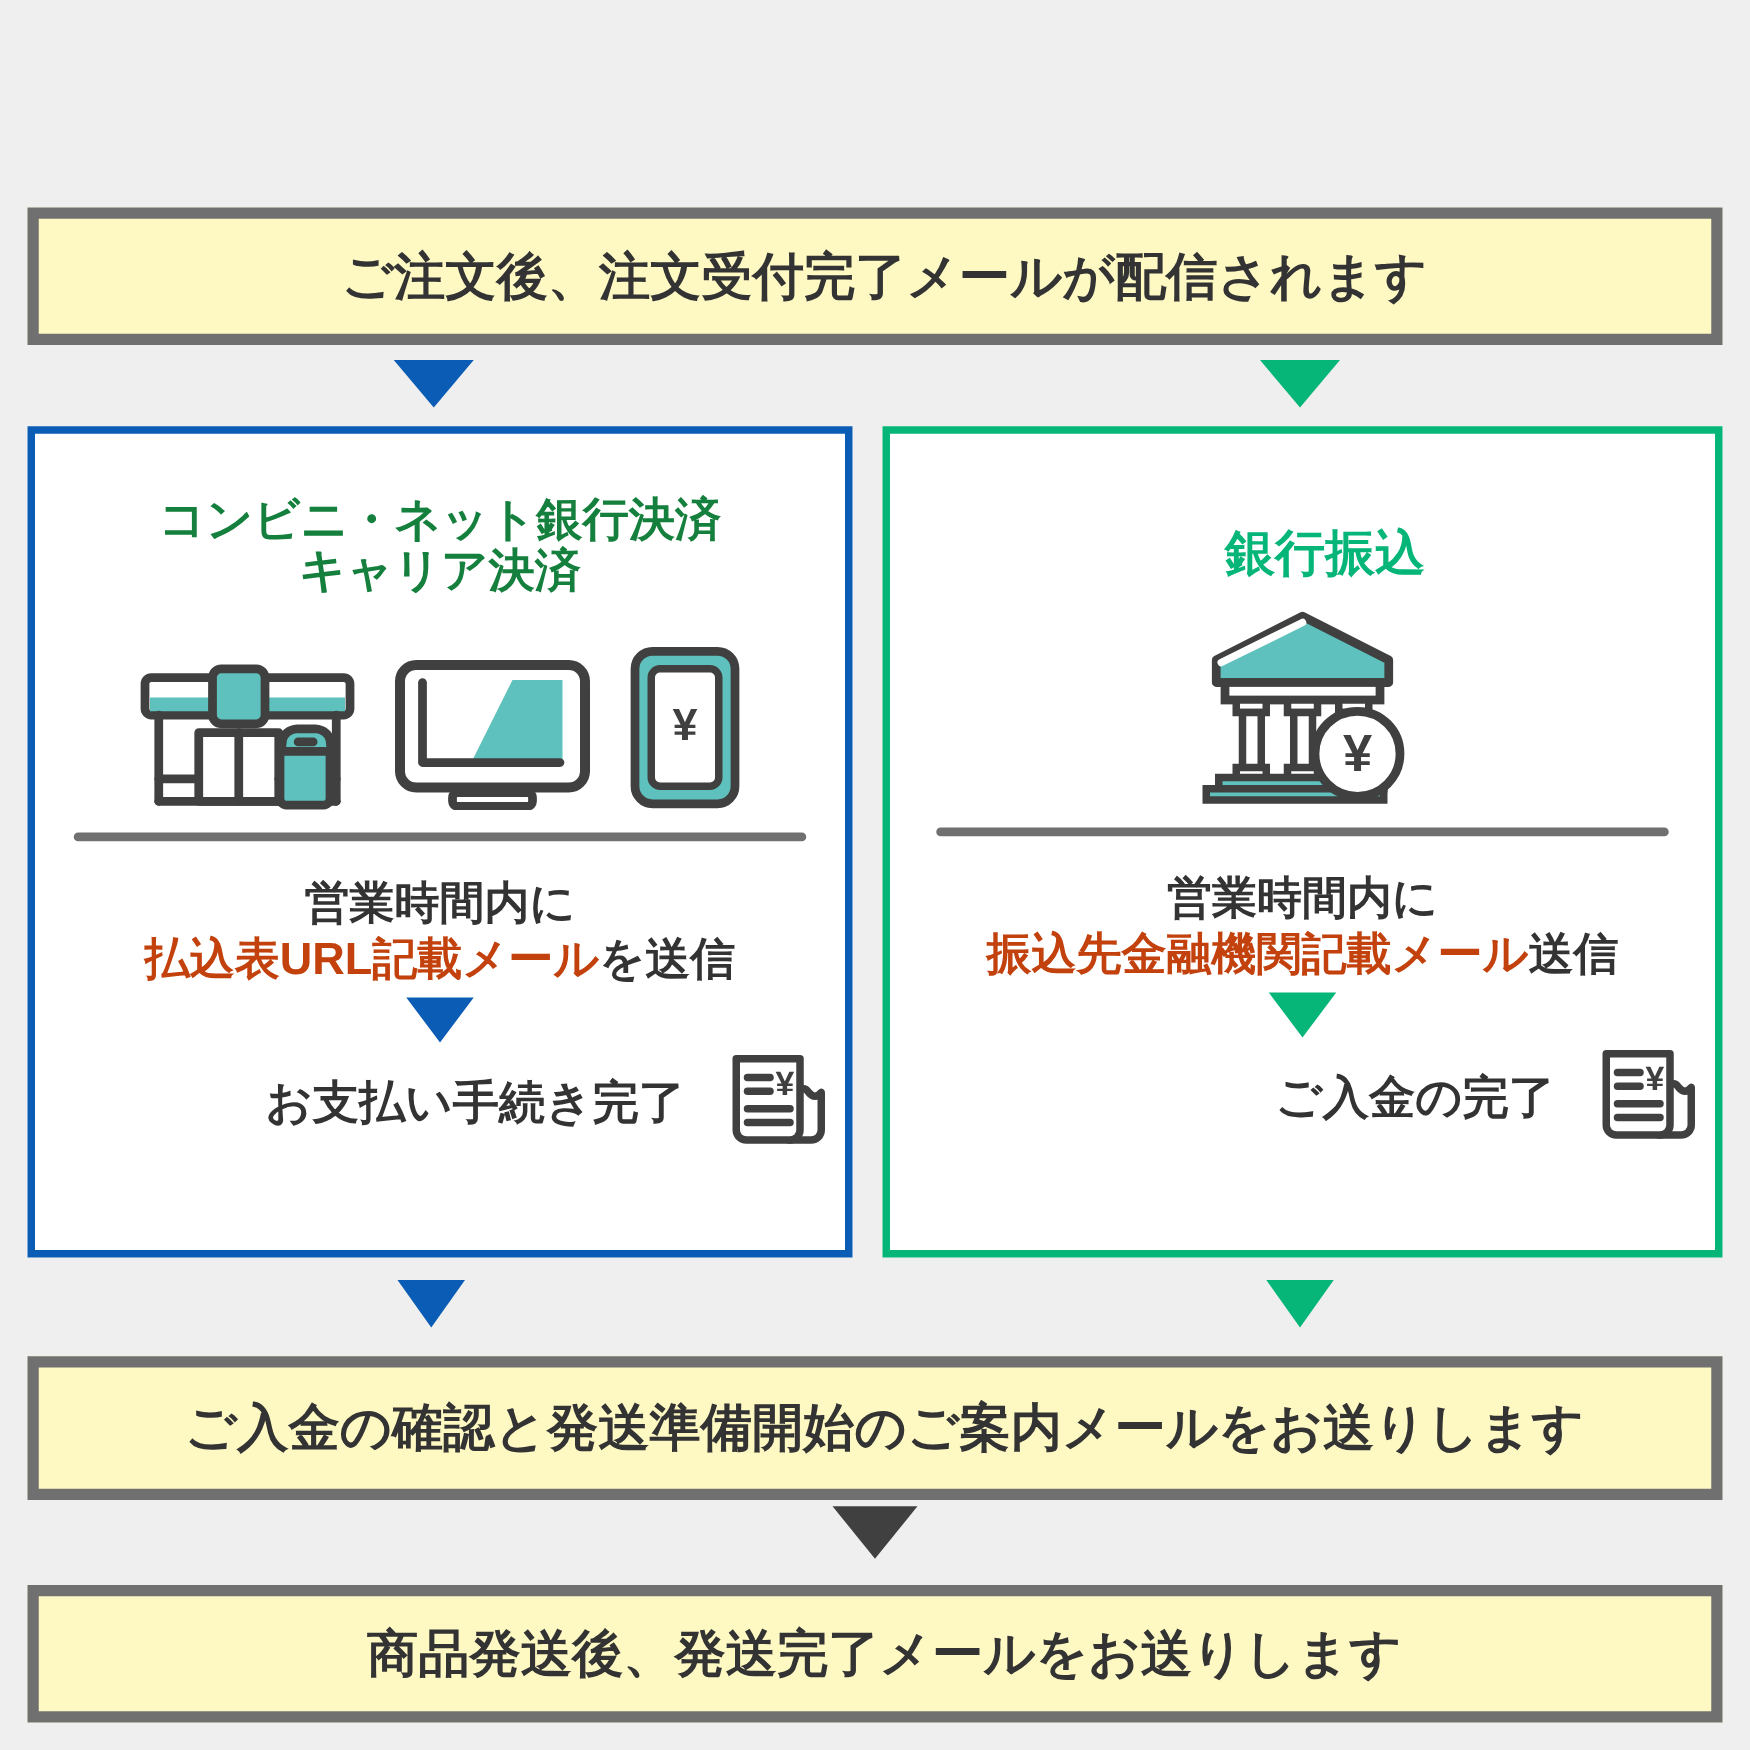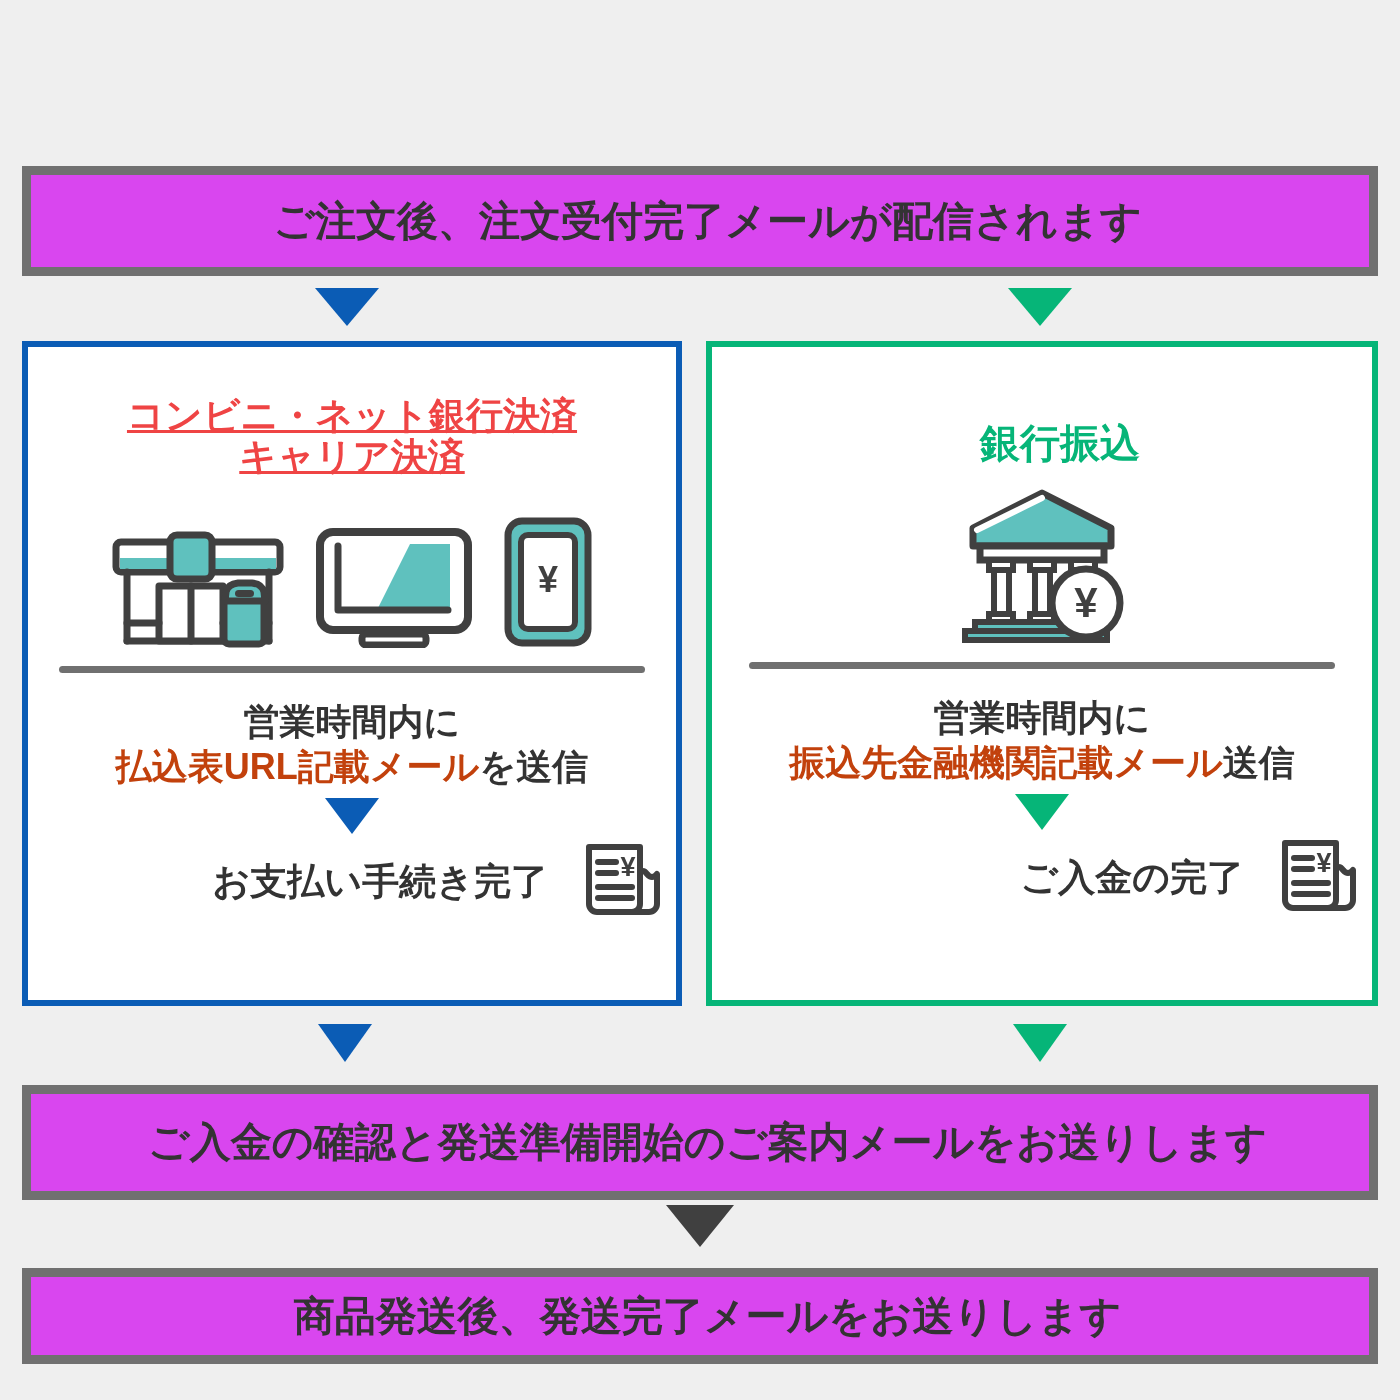--- a/index.html
+++ b/index.html
@@ -38,41 +38,41 @@
     font-size: 45px;
     font-weight: bold;
     letter-spacing: -0.5px;
     white-space: nowrap;
     transform: scaleX(0.98);
   }
 
   
   .gray-box {
     position: absolute;
-    background: #d946ef;
+    background: #fef9c3;
     border: 9px solid #707070;
     box-sizing: border-box;
     display: flex;
     align-items: center;
     justify-content: center;
     padding-left: 15px;
   }
   .gray-box-text {
     color: #333333;
     font-weight: bold;
     white-space: nowrap;
   }
 
   #box-order        { left: 22px; top: 166px;  width: 1356px; height: 110px; }
   #box-order .gray-box-text        { font-size: 41px; }
 
   #box-confirm      { left: 22px; top: 1085px; width: 1356px; height: 115px; }
   #box-confirm .gray-box-text      { font-size: 41px; }
 
-  #box-shipped      { left: 22px; top: 1268px; width: 1356px; height: 96px; }
+  #box-shipped      { left: 22px; top: 1268px; width: 1356px; height: 110px; }
   #box-shipped .gray-box-text      { font-size: 41px; }
 
   
   .arrow {
     position: absolute;
     width: 0;
     height: 0;
     border-left-style: solid;
     border-right-style: solid;
     border-top-style: solid;
@@ -128,21 +128,21 @@
   #panel-konbini { left: 22px;  width: 660px; border: 6px solid #0b5cb5; }
   #panel-furikomi{ left: 706px; width: 672px; border: 6px solid #06b578; }
 
   .panel-title {
     text-align: center;
     font-weight: bold;
     line-height: 1.12;
     margin-top: 48px;
     white-space: nowrap;
   }
-  #panel-konbini .panel-title  { color: #ef4444; font-size: 37px; text-decoration: underline; }
+  #panel-konbini .panel-title  { color: #15803d; font-size: 37px; }
   #panel-furikomi .panel-title { color: #06b578; font-size: 40px; margin-top: 74px; padding-left: 36px; }
 
   .icon-row {
     display: flex;
     align-items: flex-end;
     justify-content: center;
     gap: 26px;
     margin-top: 20px;
     height: 150px;
   }

